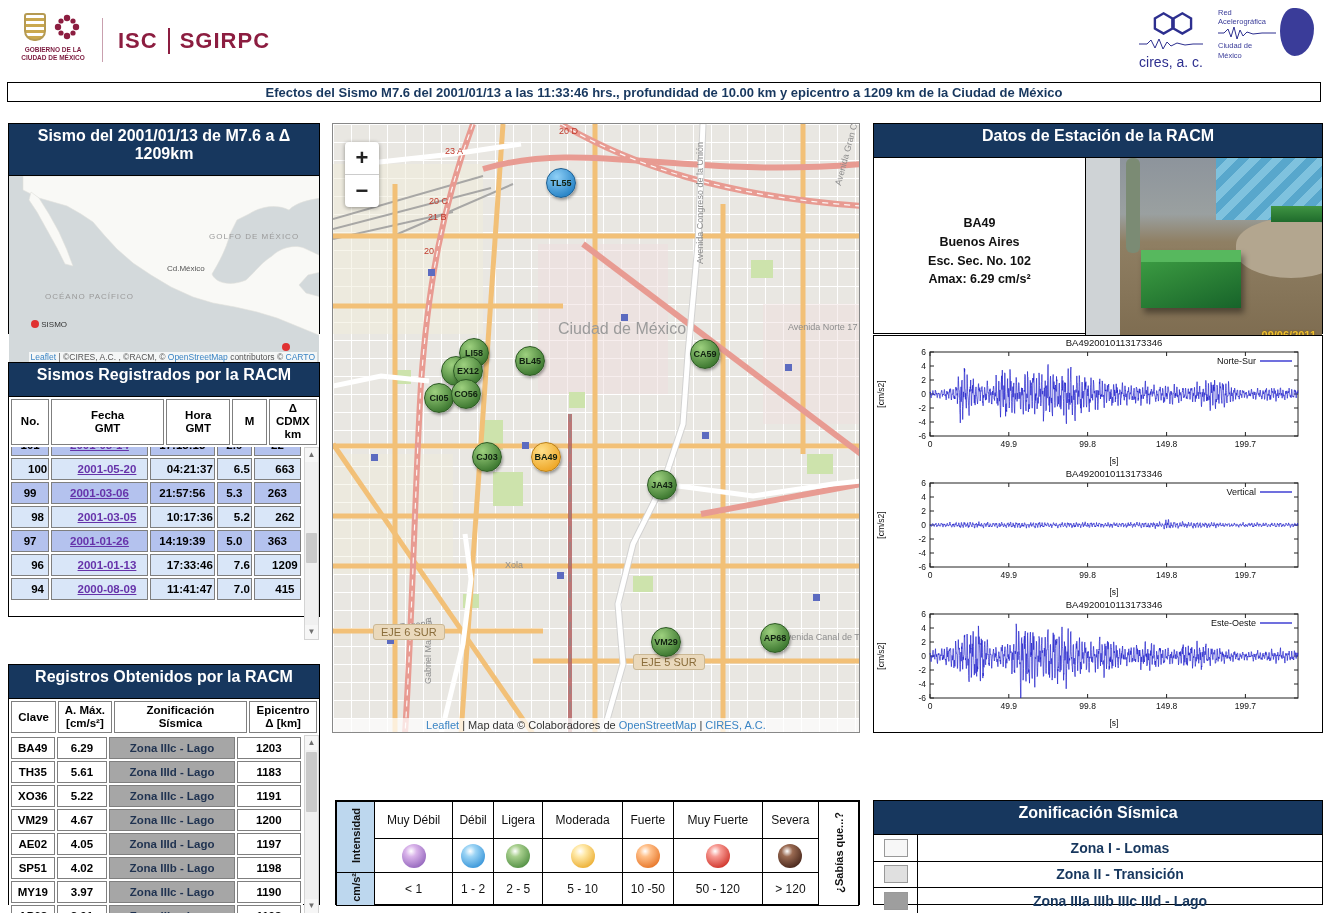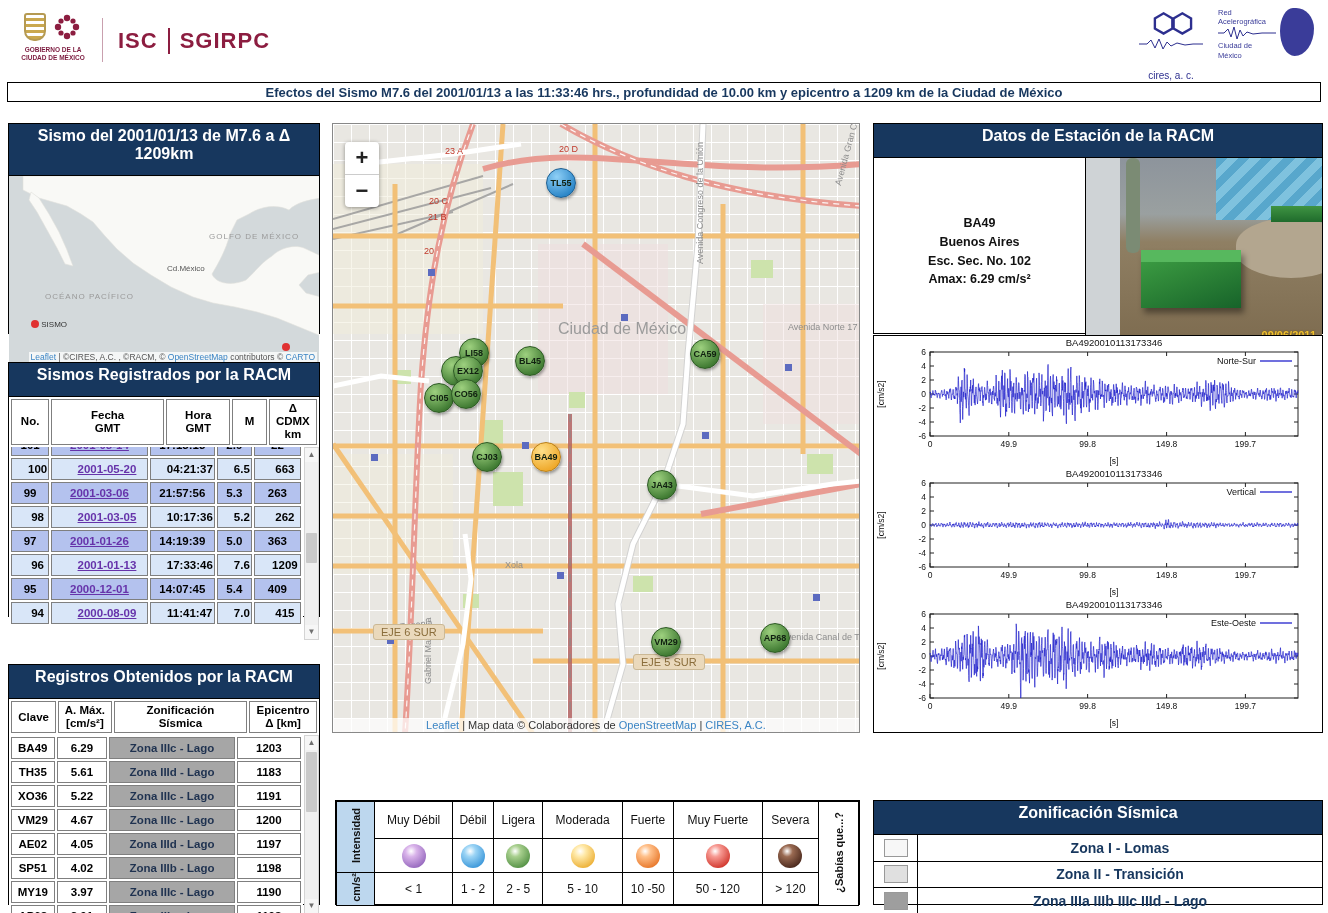--- a/index.html
+++ b/index.html
@@ -12,21 +12,21 @@
   #top-header { left:0; top:0; width:1328px; height:80px; background:#fff; }
   #gob-logo { left:18px; top:12px; width:70px; height:58px; display:flex; flex-direction:column; align-items:center; }
   #gob-marks { display:flex; gap:6px; align-items:center; }
   .shield { width:22px; height:28px; border:2px solid #b59a52; border-radius:3px 3px 10px 10px; background:repeating-linear-gradient(0deg,#caa84f 0 3px,#fff 3px 6px); }
   #gob-text { font-size:6.5px; font-weight:bold; color:#7c1b3f; text-align:center; margin-top:4px; line-height:1.2; }
   #logo-divider { left:102px; top:18px; width:1px; height:44px; background:#c9a0ae; }
   #isc-sgirpc { left:118px; top:28px; display:flex; align-items:center; gap:10px; color:#8c1d40; font-weight:bold; font-size:22px; letter-spacing:1px; }
   #isc-sgirpc .bar { width:2px; height:26px; background:#8c1d40; }
   #cires-logo { left:1136px; top:10px; width:70px; text-align:center; color:#2d2f8f; }
   #cires-logo .hexes { font-size:26px; font-weight:bold; letter-spacing:-4px; line-height:1; }
-  #cires-logo .name { font-size:10px; margin-top:16px; }
+  #cires-logo .name { font-size:14px; margin-top:0; }
   #racm-logo { left:1218px; top:8px; width:104px; color:#3a3c99; display:flex; }
   #racm-logo .txt { font-size:7.5px; line-height:1.25; }
   .squiggle { stroke:#2d2f8f; fill:none; stroke-width:1; }
   #cdmx-shape { width:34px; height:48px; background:#3a3c99; border-radius:40% 55% 60% 45%/50% 45% 60% 55%; margin-left:4px; }
 
   
   #title-bar { left:7px; top:82px; width:1314px; height:20px; border:1px solid #000; display:flex; align-items:center; justify-content:center; font-size:13px; font-weight:bold; color:#17375e; background:#fff; }
 
   
   #epi-panel { left:8px; top:123px; width:312px; height:211px; }
@@ -237,27 +237,20 @@
               <td>5.0</td>
               <td>363</td>
             </tr>
             <tr class="row-light">
               <td>96</td>
               <td class="date-link">2001-01-13</td>
               <td>17:33:46</td>
               <td>7.6</td>
               <td>1209</td>
             </tr>
-            <tr class="row-dark">
-              <td>95</td>
-              <td class="date-link">2000-12-01</td>
-              <td>14:07:45</td>
-              <td>5.4</td>
-              <td>409</td>
-            </tr>
             <tr class="row-light">
               <td>94</td>
               <td class="date-link">2000-08-09</td>
               <td>11:41:47</td>
               <td>7.0</td>
               <td>415</td>
             </tr>
           </tbody>
       </table>
     </div>
@@ -458,21 +451,21 @@
   <div id="street-labels">
       <div class="street-name" style="left: 66px; top: 498px; transform: rotate(-8deg); transform-origin: left top;">Eugenia</div>
       <div class="street-name" style="left: 90px; top: 560px; transform: rotate(-90deg); transform-origin: left top;">Gabriel Mancera</div>
       <div class="street-name" style="left: 172px; top: 436px;">Xola</div>
       <div class="street-name" style="left: 362px; top: 140px; transform: rotate(-90deg); transform-origin: left top;">Avenida Congreso de la Unión</div>
       <div class="street-name" style="left: 500px; top: 60px; transform: rotate(-75deg); transform-origin: left top;">Avenida Gran Canal</div>
       <div class="street-name" style="left: 455px; top: 198px;">Avenida Norte 17</div>
       <div class="street-name" style="left: 448px; top: 508px;">Avenida Canal de T</div>
     </div>
   <div id="route-labels">
-      <div class="street-name" style="color: rgb(192, 57, 43); left: 226px; top: 20px; text-align: right;">20 D</div>
+      <div class="street-name" style="color: rgb(192, 57, 43); left: 226px; top: 2px; text-align: right;">20 D</div>
       <div class="street-name" style="color: rgb(192, 57, 43); left: 112px; top: 22px;">23 A</div>
       <div class="street-name" style="color: rgb(192, 57, 43); left: 96px; top: 72px;">20 C</div>
       <div class="street-name" style="color: rgb(192, 57, 43); left: 95px; top: 88px;">21 B</div>
       <div class="street-name" style="color: rgb(192, 57, 43); left: 91px; top: 122px;">20</div>
     </div>
   <div id="eje-badges">
       <div class="eje-badge" style="left: 40px; top: 500px;">EJE 6 SUR</div>
       <div class="eje-badge" style="left: 300px; top: 530px;">EJE 5 SUR</div>
     </div>
   <div id="markers-layer">

